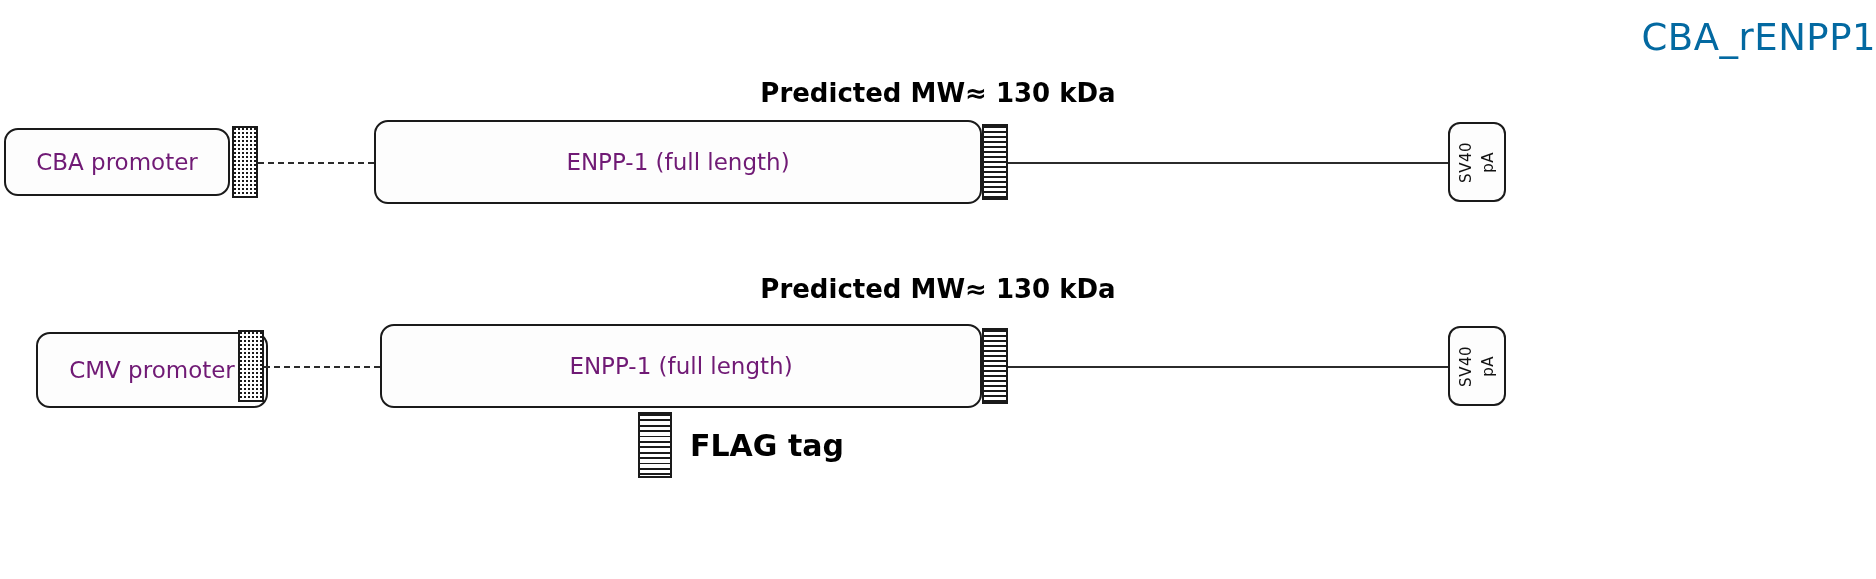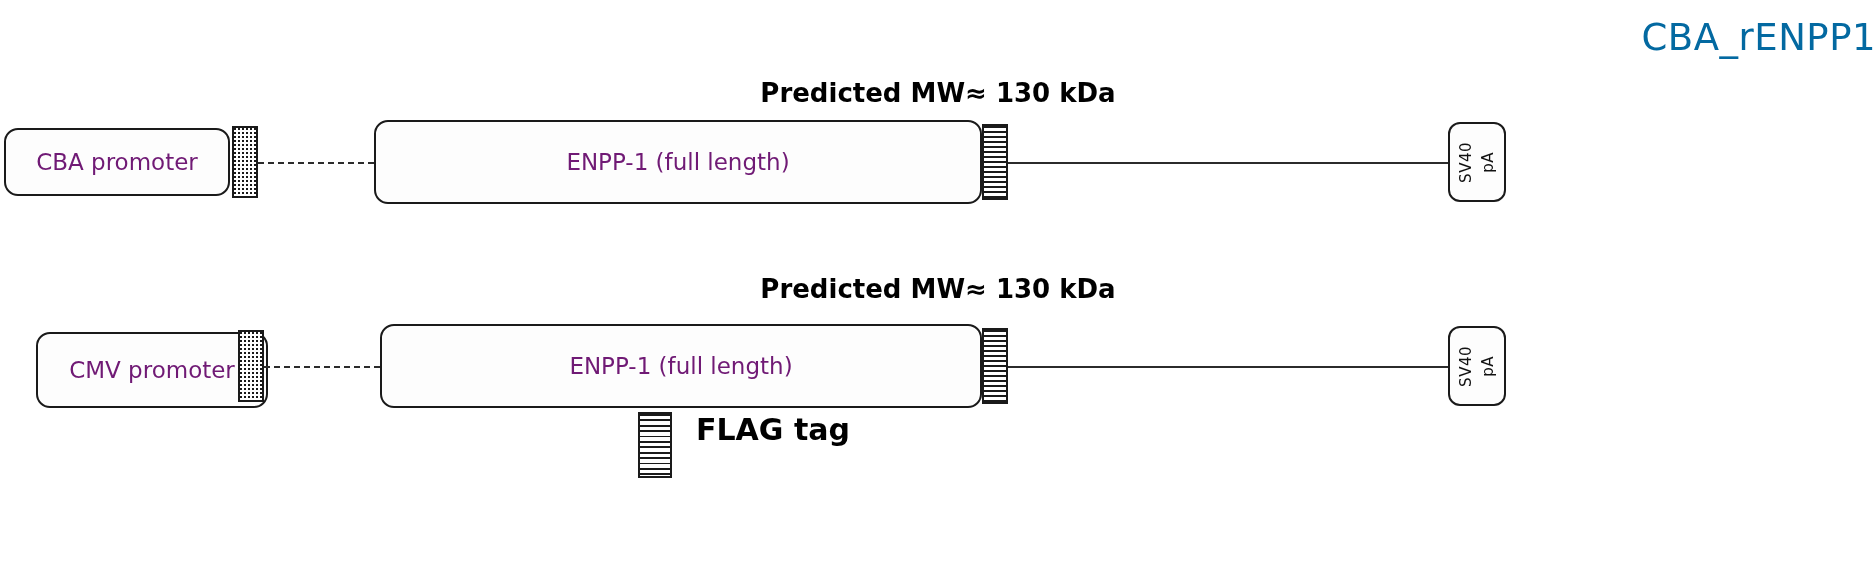--- a/index.html
+++ b/index.html
@@ -108,22 +108,22 @@
   .solidline{
     position:absolute;
     height:0;
     border-top:2px solid #2b2b2b;
   }
 
   
   .legend{
     position:absolute;
     display:flex;
-    align-items:flex-start;
-    gap:24px;
+    align-items:center;
+    gap:18px;
   }
   .legend-swatch{
     width:34px;height:66px;
     box-sizing:border-box;
     border:2px solid #1a1a1a;
     background-color:#ffffff;
     background-image:repeating-linear-gradient(
       to bottom,
       #1a1a1a 0px, #1a1a1a 1.8px,
       #ffffff 1.8px, #ffffff 5.4px);

